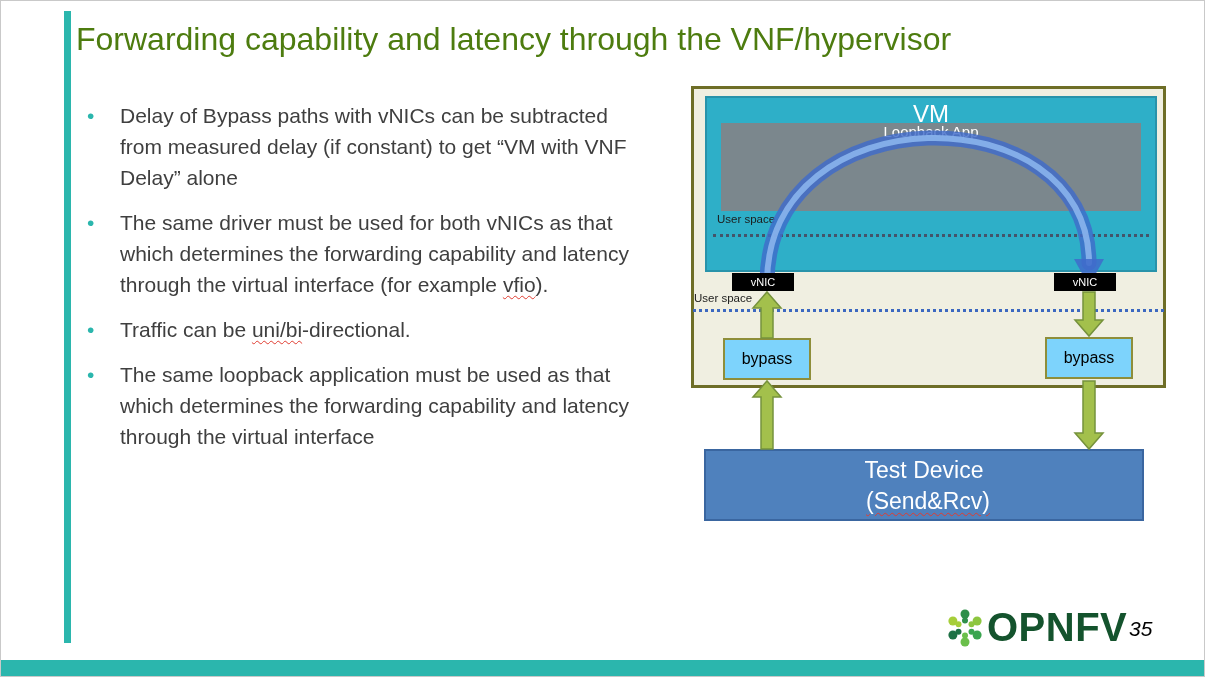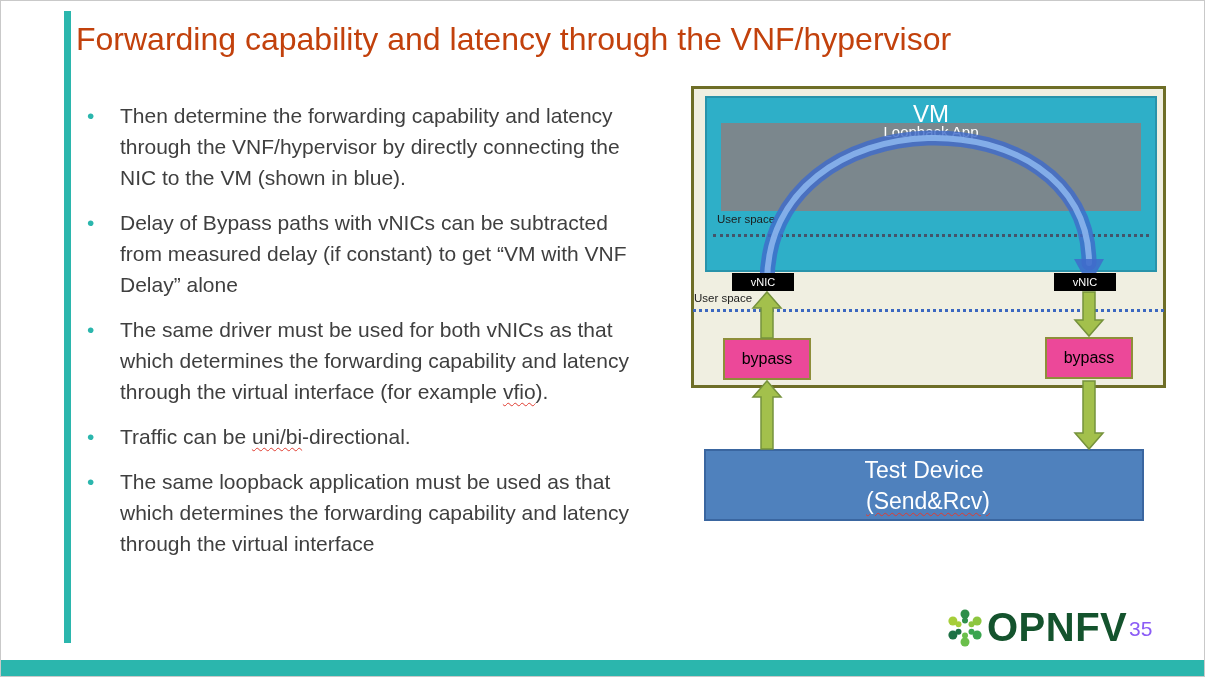--- a/index.html
+++ b/index.html
@@ -1,20 +1,20 @@
 <!DOCTYPE html>
 <html><head>
 <meta charset="utf-8">
 <style>
   html,body{margin:0;padding:0;background:#ffffff;}
   .slide{position:relative;width:1205px;height:677px;background:#ffffff;overflow:hidden;
          font-family:"Liberation Sans",sans-serif;border:1px solid #c9c9c9;box-sizing:border-box;}
   .accent-left{position:absolute;left:63px;top:10px;width:7px;height:632px;background:#2bb6ad;}
   .bottom-bar{position:absolute;left:0;top:659px;width:1205px;height:16px;background:#2bb6ad;}
-  .title{position:absolute;left:75px;top:20px;width:1110px;font-size:32px;color:#c2410c;}
+  .title{position:absolute;left:75px;top:20px;width:1110px;font-size:32px;color:#4d7c0f;}
   .bullets{position:absolute;left:86px;top:99px;width:548px;}
   .bullet{display:flex;margin-bottom:14px;font-size:21px;line-height:31px;color:#3f3f3f;}
   .bullet .dot{flex:0 0 33px;color:#2bb6ad;}
   .bullet .dot::before{content:"•";}
   .bullet .btext{flex:1 1 auto;}
   .squiggle{text-decoration:underline;text-decoration-style:wavy;text-decoration-color:#e03c31;
             text-decoration-thickness:1px;text-underline-offset:3px;}
   
   .host-box{position:absolute;left:690px;top:85px;width:475px;height:302px;background:#f0efe1;
             border:3px solid #6e6e27;box-sizing:border-box;}
@@ -25,49 +25,45 @@
                 color:#ffffff;font-size:15px;display:flex;align-items:flex-start;justify-content:center;}
   .label-small{position:absolute;font-size:11.5px;color:#1c1c1c;}
   .us-vm{left:716px;top:212px;}
   .us-host{left:693px;top:291px;}
   .vm-dotted{position:absolute;left:712px;top:233px;width:436px;border-top:3px dotted #44546a;}
   .host-dotted{position:absolute;left:692px;top:308px;width:471px;border-top:3px dotted #3c68c0;}
   .vnic{position:absolute;width:62px;height:18px;background:#000000;color:#ffffff;font-size:11px;
         display:flex;align-items:center;justify-content:center;z-index:6;}
   .vnic-left{left:731px;top:272px;}
   .vnic-right{left:1053px;top:272px;}
-  .bypass{position:absolute;width:88px;height:42px;background:#ec4899;border:2px solid #8e8e3a;
+  .bypass{position:absolute;width:88px;height:42px;background:#7dd3fc;border:2px solid #8e8e3a;
           box-sizing:border-box;color:#000000;font-size:16px;display:flex;align-items:center;
           justify-content:center;z-index:4;}
   .bypass-left{left:722px;top:337px;}
   .bypass-right{left:1044px;top:336px;}
   .test-device{position:absolute;left:703px;top:448px;width:440px;height:72px;background:#4f81bd;
                border:2px solid #3a66a0;box-sizing:border-box;color:#ffffff;text-align:center;
                font-size:23px;line-height:31px;padding-top:4px;}
   .overlay{position:absolute;left:0;top:0;z-index:5;pointer-events:none;}
   .garrow{fill:#a3c04c;stroke:#76923c;stroke-width:1.5px;}
   
   .logo{position:absolute;left:942px;top:604px;display:flex;align-items:center;}
   .logo-text{font-size:40px;font-weight:bold;color:#14532d;letter-spacing:0.5px;}
-  .page-num{position:absolute;left:1128px;top:616px;font-size:21px;color:#8b5cf6;}
+  .page-num{position:absolute;left:1128px;top:616px;font-size:21px;color:#000000;font-style:italic;}
 </style>
 </head>
 <body>
 
 <div class="slide">
 
   <div class="accent-left"></div>
 
   <div class="title">Forwarding capability and latency through the VNF/hypervisor</div>
 
   <div class="bullets">
-    <div class="bullet">
-      <span class="dot"></span>
-      <span class="btext">Then determine the forwarding capability and latency through the VNF/hypervisor by directly connecting the NIC to the VM (shown in blue).</span>
-    </div>
     <div class="bullet">
       <span class="dot"></span>
       <span class="btext">Delay of Bypass paths with vNICs can be subtracted from measured delay (if constant) to get “VM with VNF Delay” alone</span>
     </div>
     <div class="bullet">
       <span class="dot"></span>
       <span class="btext">The same driver must be used for both vNICs as that which determines the forwarding capability and latency through the virtual interface (for example <span class="squiggle">vfio</span>).</span>
     </div>
     <div class="bullet">
       <span class="dot"></span>

